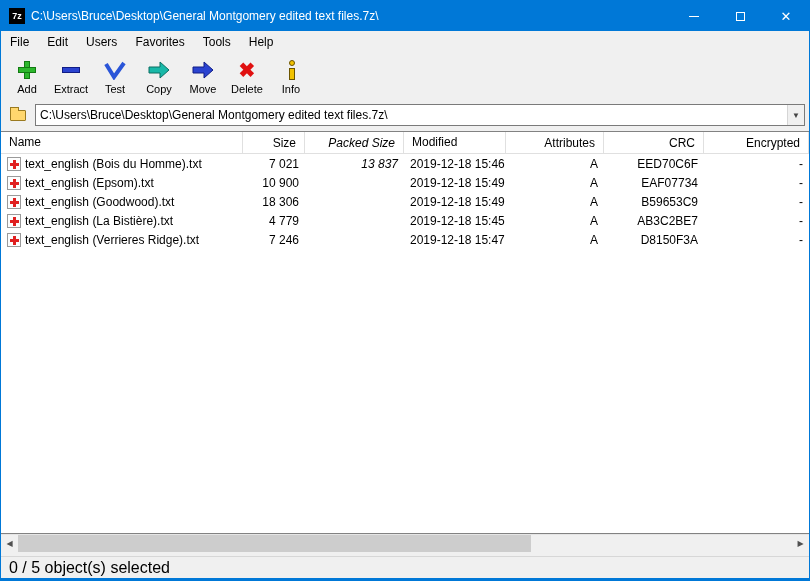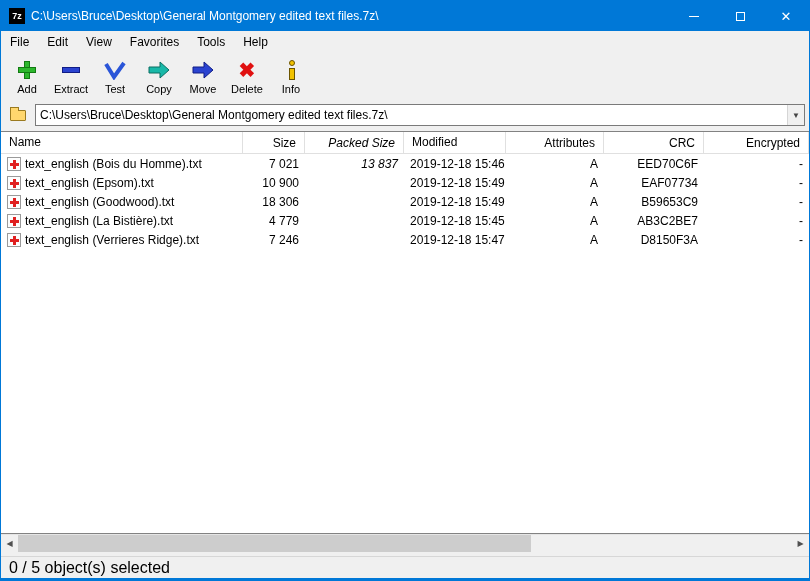--- a/index.html
+++ b/index.html
@@ -89,21 +89,21 @@
         </div>
       <div class="win-btn">
           <span>✕</span>
         </div>
     </div>
   </div>
 
   <div class="menubar">
     <span class="menu-item">File</span>
     <span class="menu-item">Edit</span>
-    <span class="menu-item">View</span>
+    <span class="menu-item">Users</span>
     <span class="menu-item">Favorites</span>
     <span class="menu-item">Tools</span>
     <span class="menu-item">Help</span>
   </div>
 
   <div class="toolbar">
     <div class="tool-btn">
       <span class="tool-icon">
           <span class="plus-v"></span>
           <span class="plus-h"></span>

